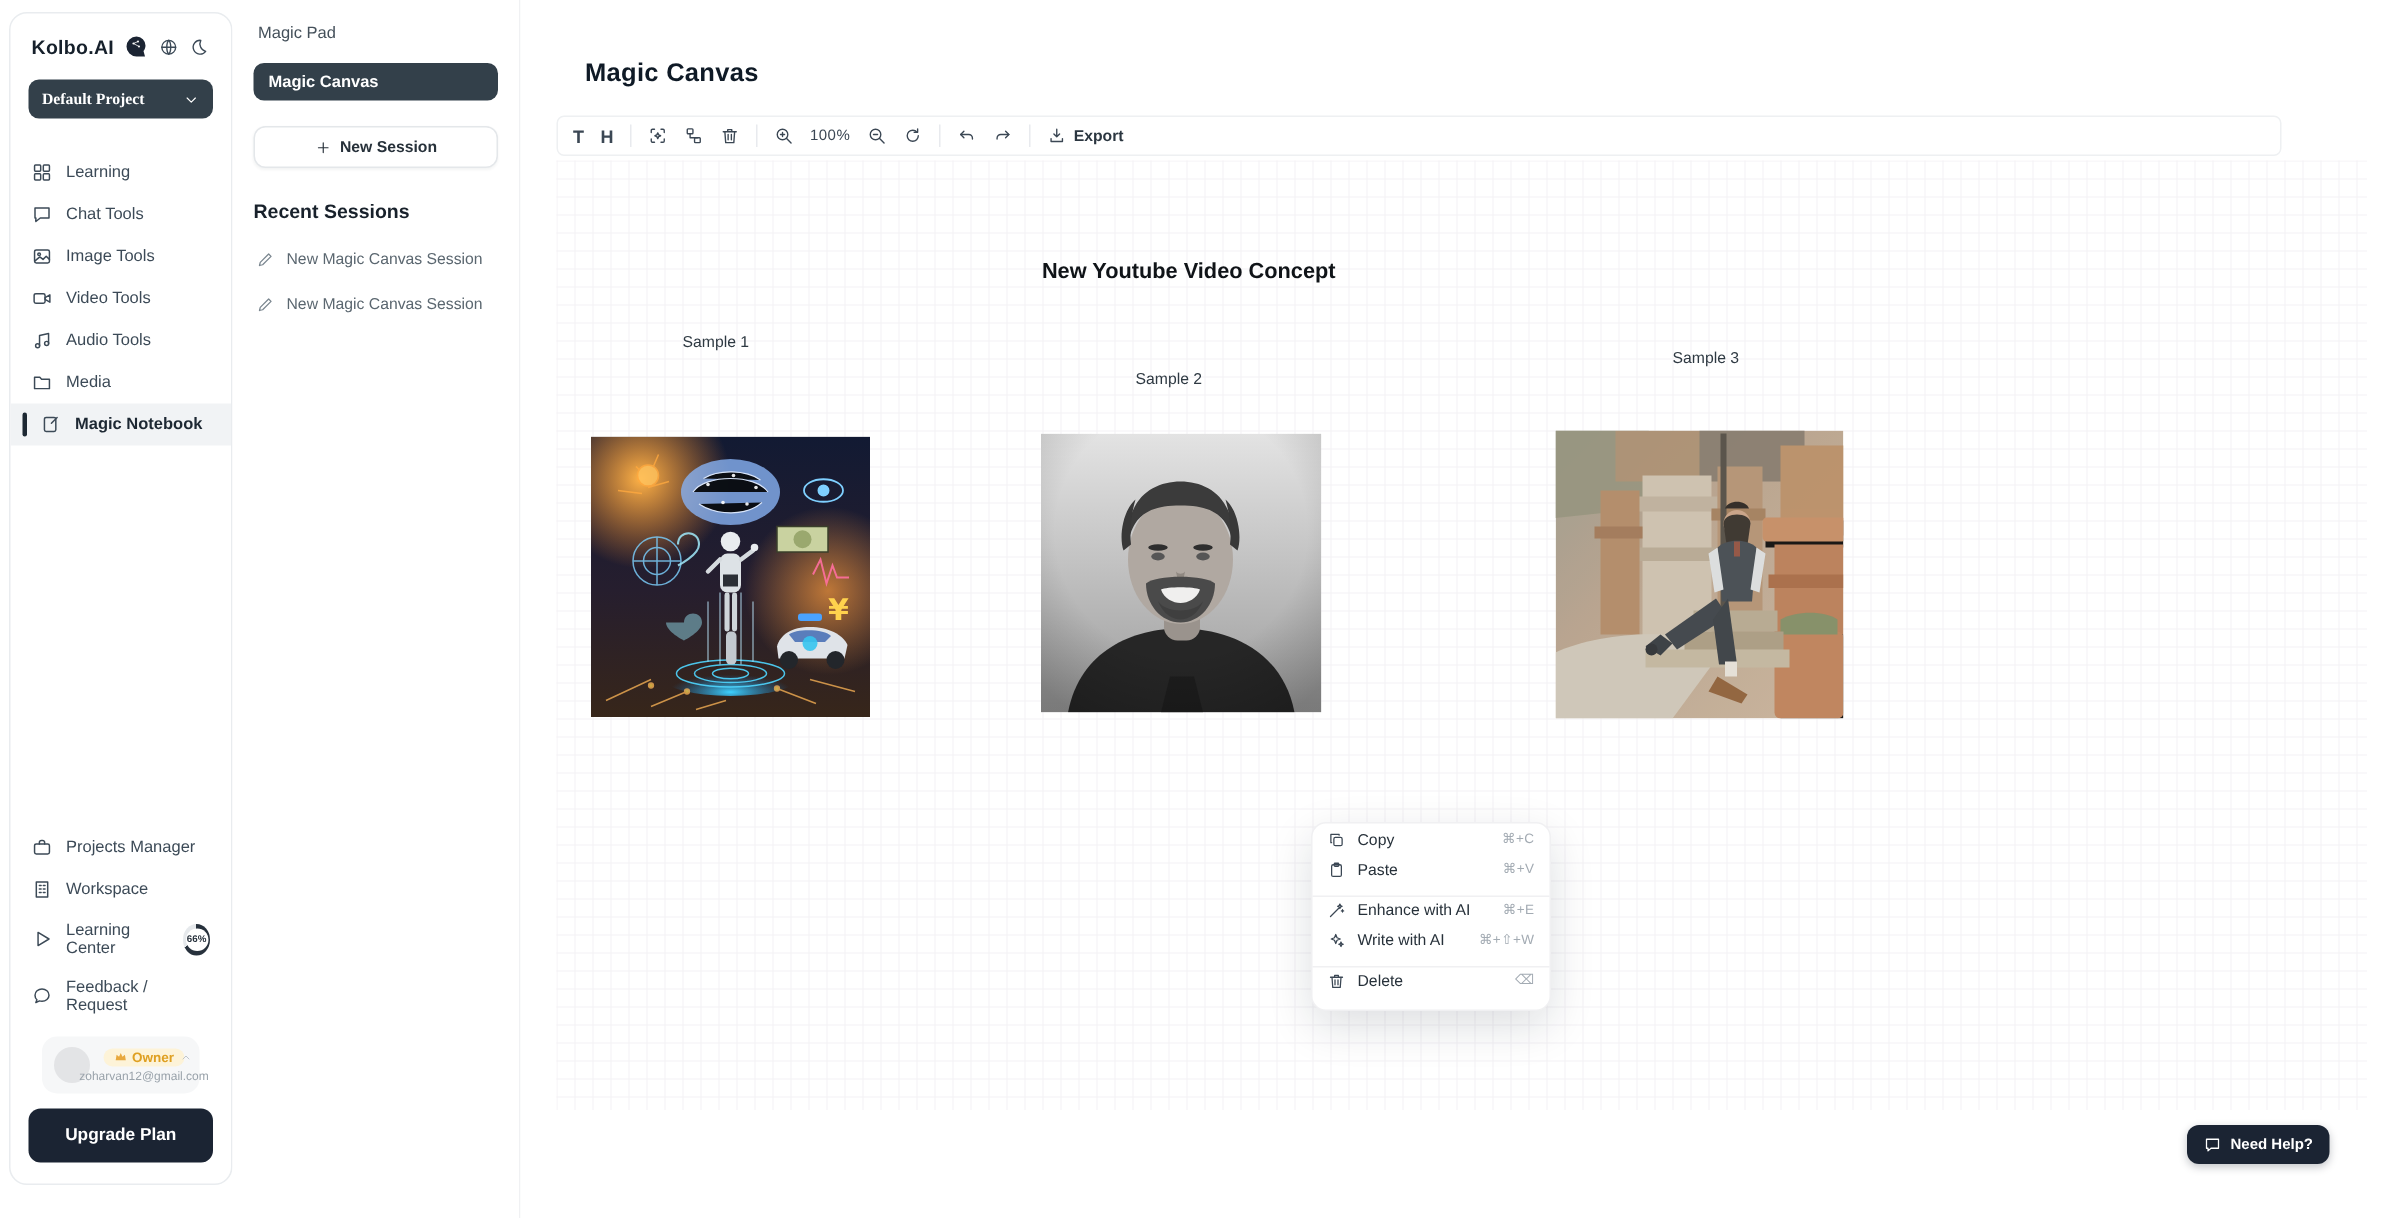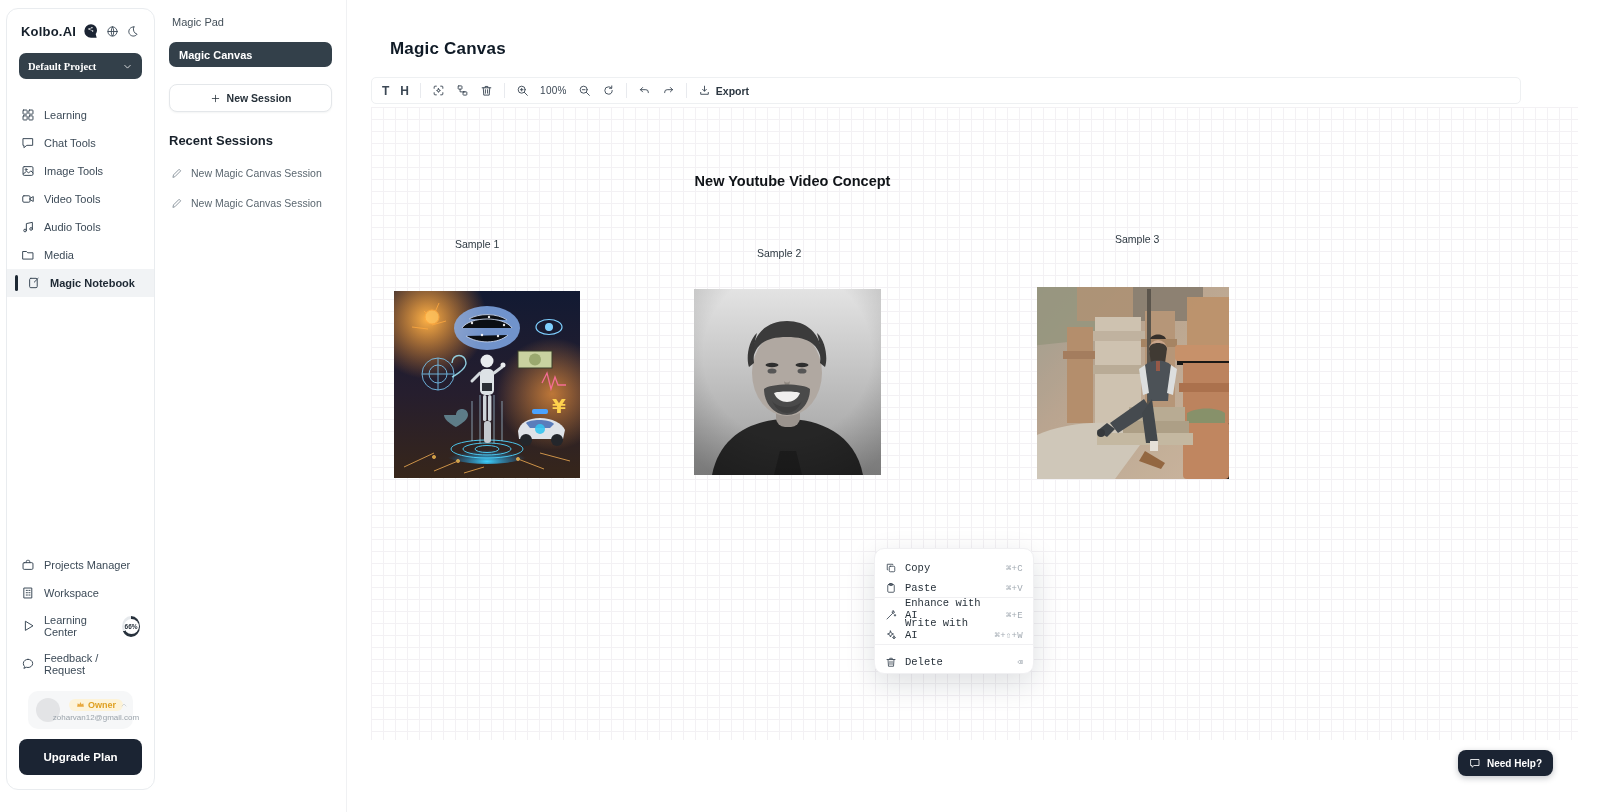--- a/index.html
+++ b/index.html
@@ -49,29 +49,29 @@
   .tletter { font-size:12px; font-weight:bold; color:#3b4754; }
   .tdiv { width:1px; height:15px; background:#e8eaee; }
   .zoom-pct { font-size:10px; color:#3b4754; letter-spacing:.3px; }
   .export-lbl { font-size:10.5px; font-weight:bold; color:#2b3640; }
 
   .canvas { position:absolute; left:24px; top:107px; width:1207px; height:633px; background-color:#fff;
     background-image:linear-gradient(to right,#f3f1f4 1px,transparent 1px),linear-gradient(to bottom,#f3f1f4 1px,transparent 1px);
     background-size:12px 12px; }
   .cv-heading { position:absolute; left:299px; top:66px; width:245px; text-align:center; font-size:14.5px; font-weight:bold; color:#101418; cursor:move; }
   .sample { position:absolute; font-size:10.5px; color:#2e3942; cursor:move; }
-  .s1 { left:84px; top:131px; } .s2 { left:386px; top:140px; } .s3 { left:744px; top:126px; }
+  .s1 { left:84px; top:115px; } .s2 { left:386px; top:140px; } .s3 { left:744px; top:126px; }
   .cv-img { position:absolute; cursor:move; overflow:hidden; }
   .img1 { left:23px;  top:184px; width:186px; height:187px; }
   .img2 { left:323px; top:182px; width:187px; height:186px; }
   .img3 { left:666px; top:180px; width:192px; height:192px; }
 
   
   .ctx { position:absolute; left:503px; top:441px; width:160px; background:#fff; border:1px solid #f0f0f2; border-radius:10px; box-shadow:0 10px 30px rgba(15,25,40,.14); padding:5px 0; }
-  .ctx-item { height:20px; display:flex; align-items:flex-end; gap:8px; padding:0 10px; font-size:10.5px; color:#27313a; cursor:pointer;font-family:Liberation Mono, monospace; }
+  .ctx-item { height:20px; display:flex; align-items:flex-start; gap:8px; padding:0 10px; font-size:10.5px; color:#27313a; cursor:pointer; }
   .ctx-item .nico { width:12px; height:12px; color:#3b4754; flex:0 0 auto; }
   .ctx-sc { margin-left:auto; font-size:9px; color:#a3abb3; letter-spacing:.3px; }
   .ctx-div { height:1px; background:#f0f0f2; margin:3px 0; }
 
   .help-btn { position:absolute; right:47px; bottom:36px; height:26px; background:#1b2433; color:#fff; border:none; border-radius:8px; display:flex; align-items:center; gap:6px; padding:0 11px; font-size:10px; font-weight:bold; cursor:pointer; font-family:inherit; box-shadow:0 2px 6px rgba(10,20,35,.25);margin-left:27px; }
   .help-btn .nico { width:12px; height:12px; }
 </style>
 </head>
 <body>
 

